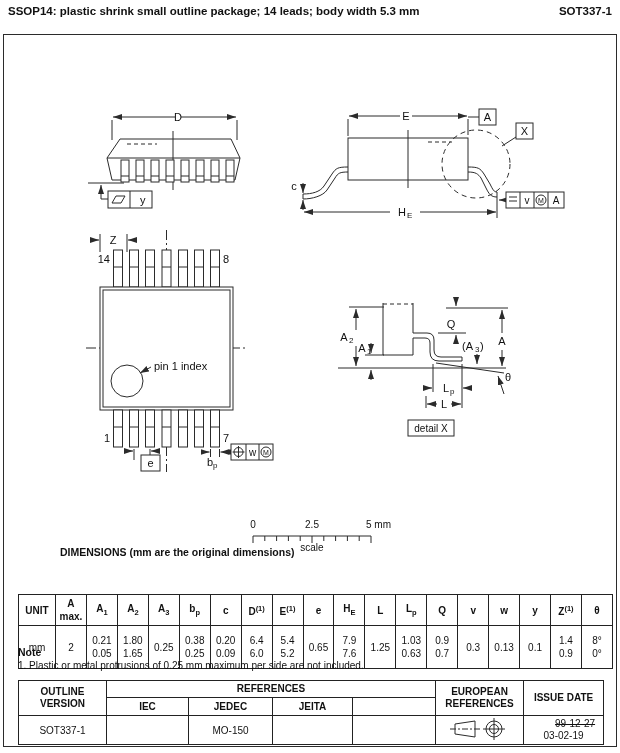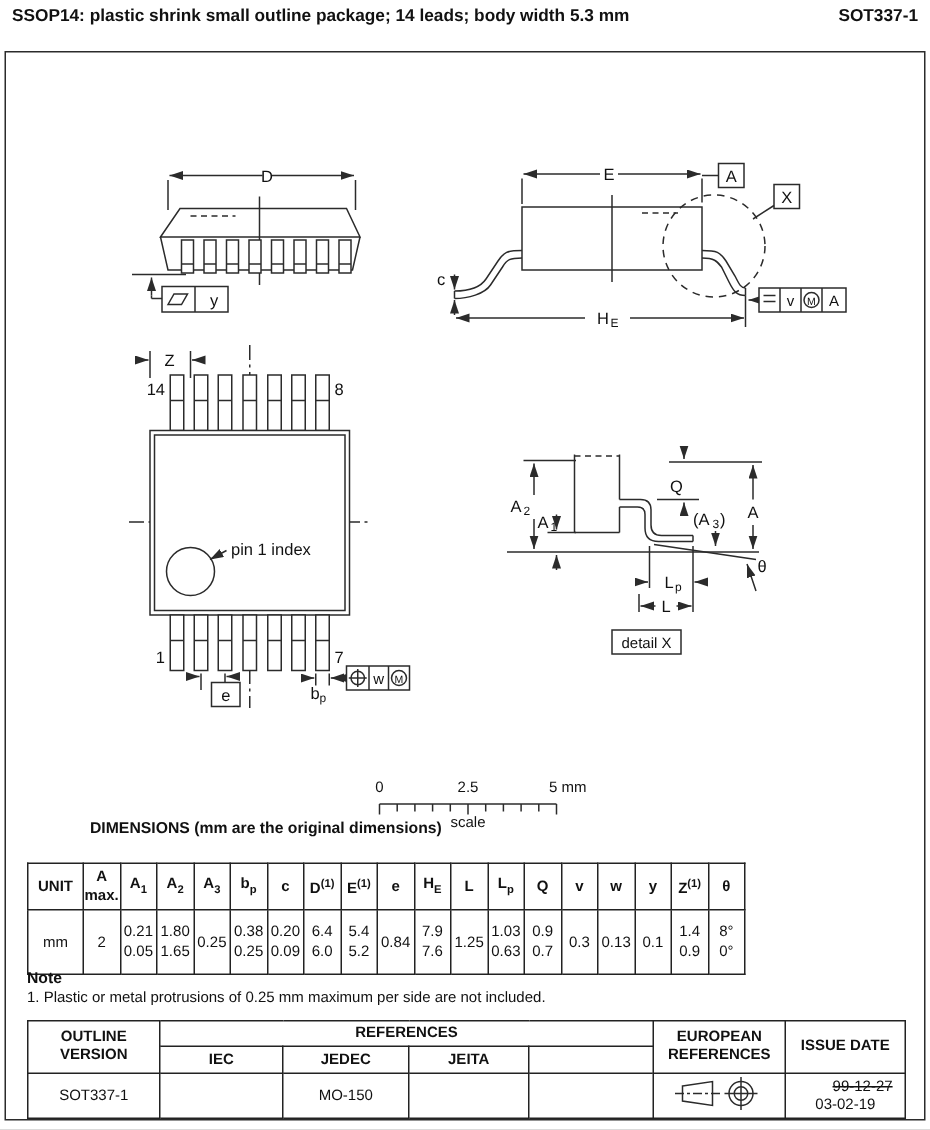--- a/index.html
+++ b/index.html
@@ -12,21 +12,21 @@
   .hdr-doc{position:absolute;right:8px;top:5px;font-size:11.5px;font-weight:bold;}
   .frame{position:absolute;left:3px;top:34px;width:612px;height:711px;border:1.2px solid #2b2b2b;}
   svg.draw{position:absolute;left:0;top:0;}
   svg.draw line,svg.draw path,svg.draw rect,svg.draw circle,svg.draw polygon,svg.draw polyline{
     stroke:#2b2b2b;fill:none;stroke-width:1;}
   svg.draw text{fill:#111;stroke:none;font-family:"Liberation Sans","DejaVu Sans",sans-serif;font-size:11px;}
   svg.draw text.s{font-size:8px;}
   svg.draw text.sm{font-size:10px;}
   svg.draw .wfill{fill:#fff;}
   .dim-title{position:absolute;left:18px;top:546px;font-size:10.5px;font-weight:bold;margin-left:42px;}
-  table.dims{position:absolute;left:18px;top:575px;width:479px;border-collapse:collapse;table-layout:fixed;}
+  table.dims{position:absolute;left:18px;top:594px;width:595px;border-collapse:collapse;table-layout:fixed;}
   table.dims th,table.dims td{border:1px solid #222;text-align:center;vertical-align:middle;
     font-size:10px;padding:2px 0;line-height:13px;}
   table.dims th{font-weight:bold;height:24px;}
   table.dims td{height:38px;font-weight:normal;}
   table.dims sub{font-size:7.5px;}
   table.dims sup{font-size:7.5px;}
   .note-title{position:absolute;left:18px;top:646px;font-size:10.5px;font-weight:bold;}
   .note-item{position:absolute;left:18px;top:660px;font-size:10px;text-align:center;}
   table.foot{position:absolute;left:18px;top:680px;width:585px;border-collapse:collapse;table-layout:fixed;padding-left:36px;}
   table.foot th,table.foot td{border:1px solid #222;text-align:center;vertical-align:middle;
@@ -320,21 +320,21 @@
       <tr id="dim-row">
         <td>mm</td>
         <td>2</td>
         <td>0.21<br>0.05</td>
         <td>1.80<br>1.65</td>
         <td>0.25</td>
         <td>0.38<br>0.25</td>
         <td>0.20<br>0.09</td>
         <td>6.4<br>6.0</td>
         <td>5.4<br>5.2</td>
-        <td>0.84</td>
+        <td>0.65</td>
         <td>7.9<br>7.6</td>
         <td>1.25</td>
         <td>1.03<br>0.63</td>
         <td>0.9<br>0.7</td>
         <td>0.3</td>
         <td>0.13</td>
         <td>0.1</td>
         <td>1.4<br>0.9</td>
         <td>8°<br>0°</td>
       </tr>

